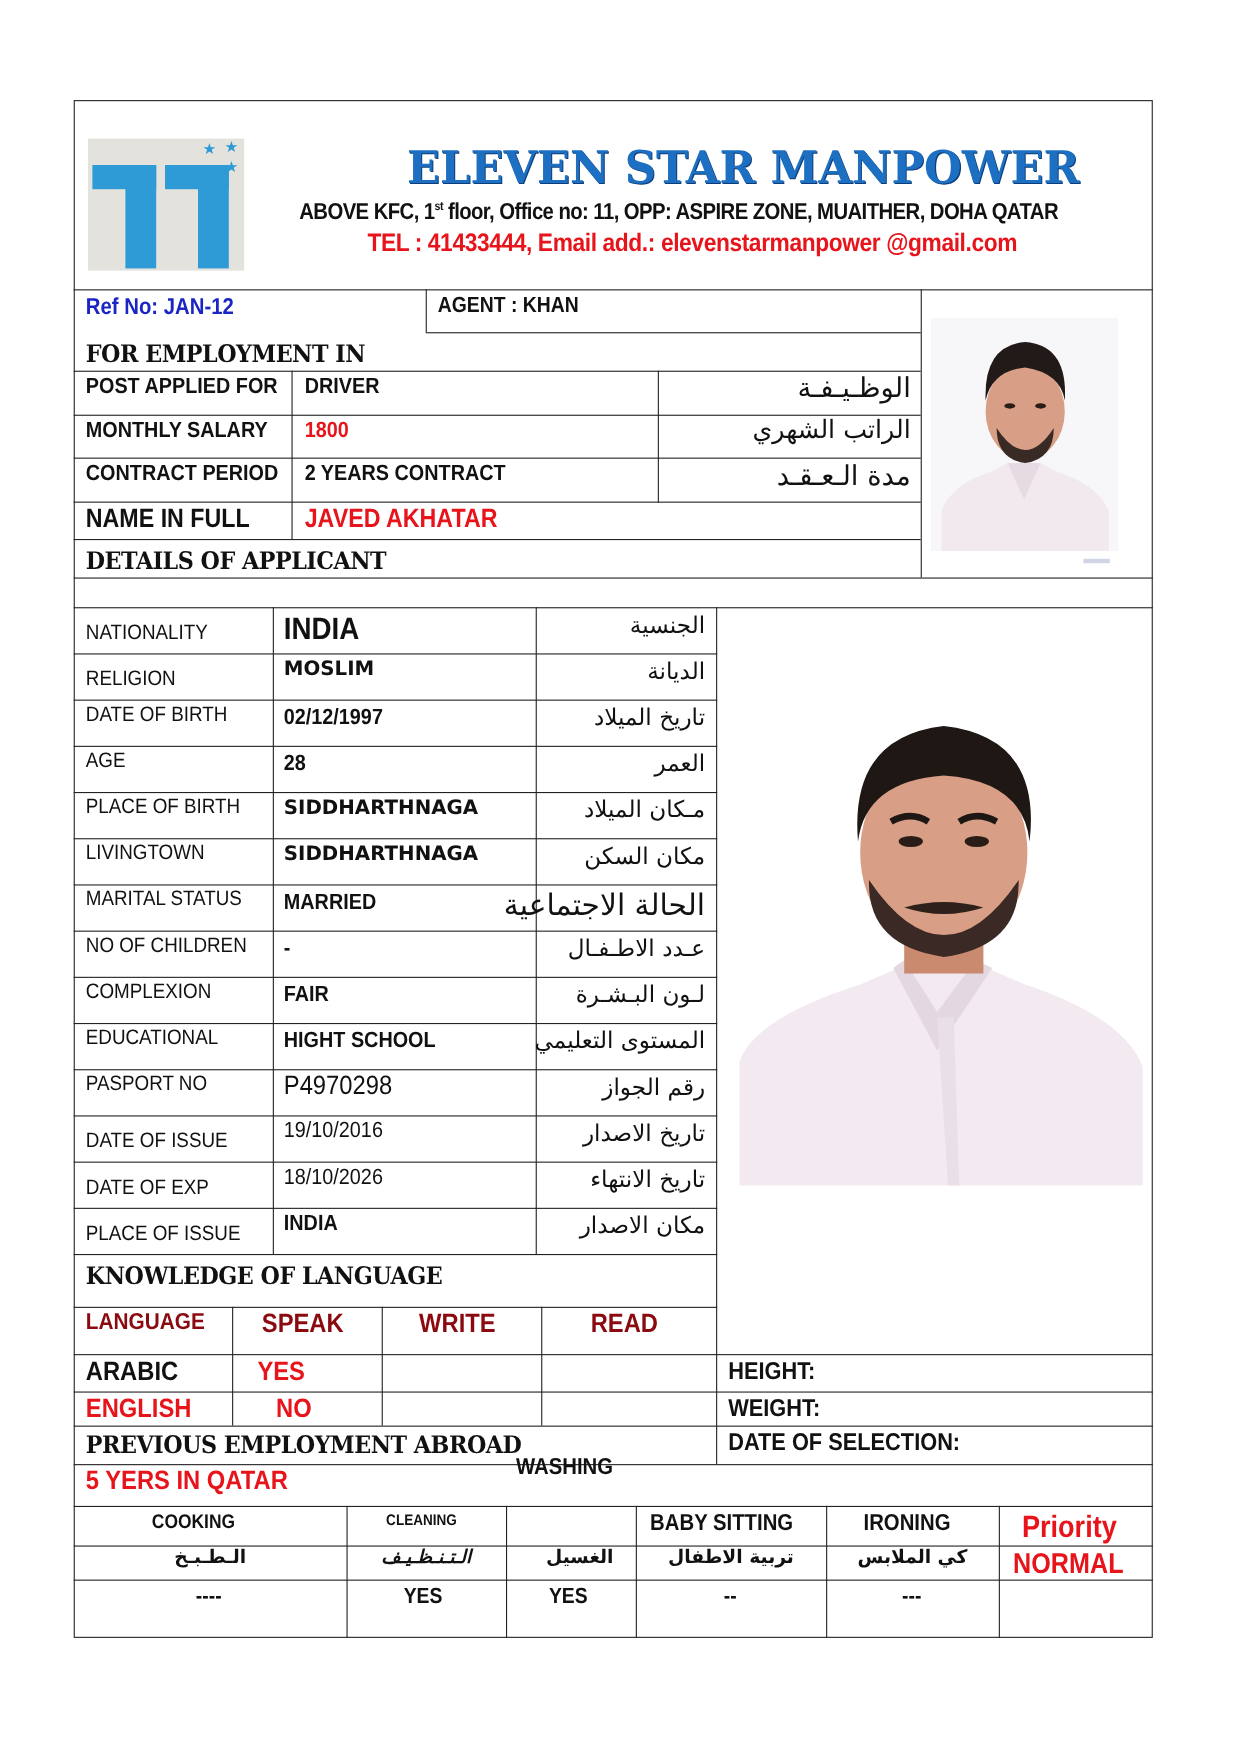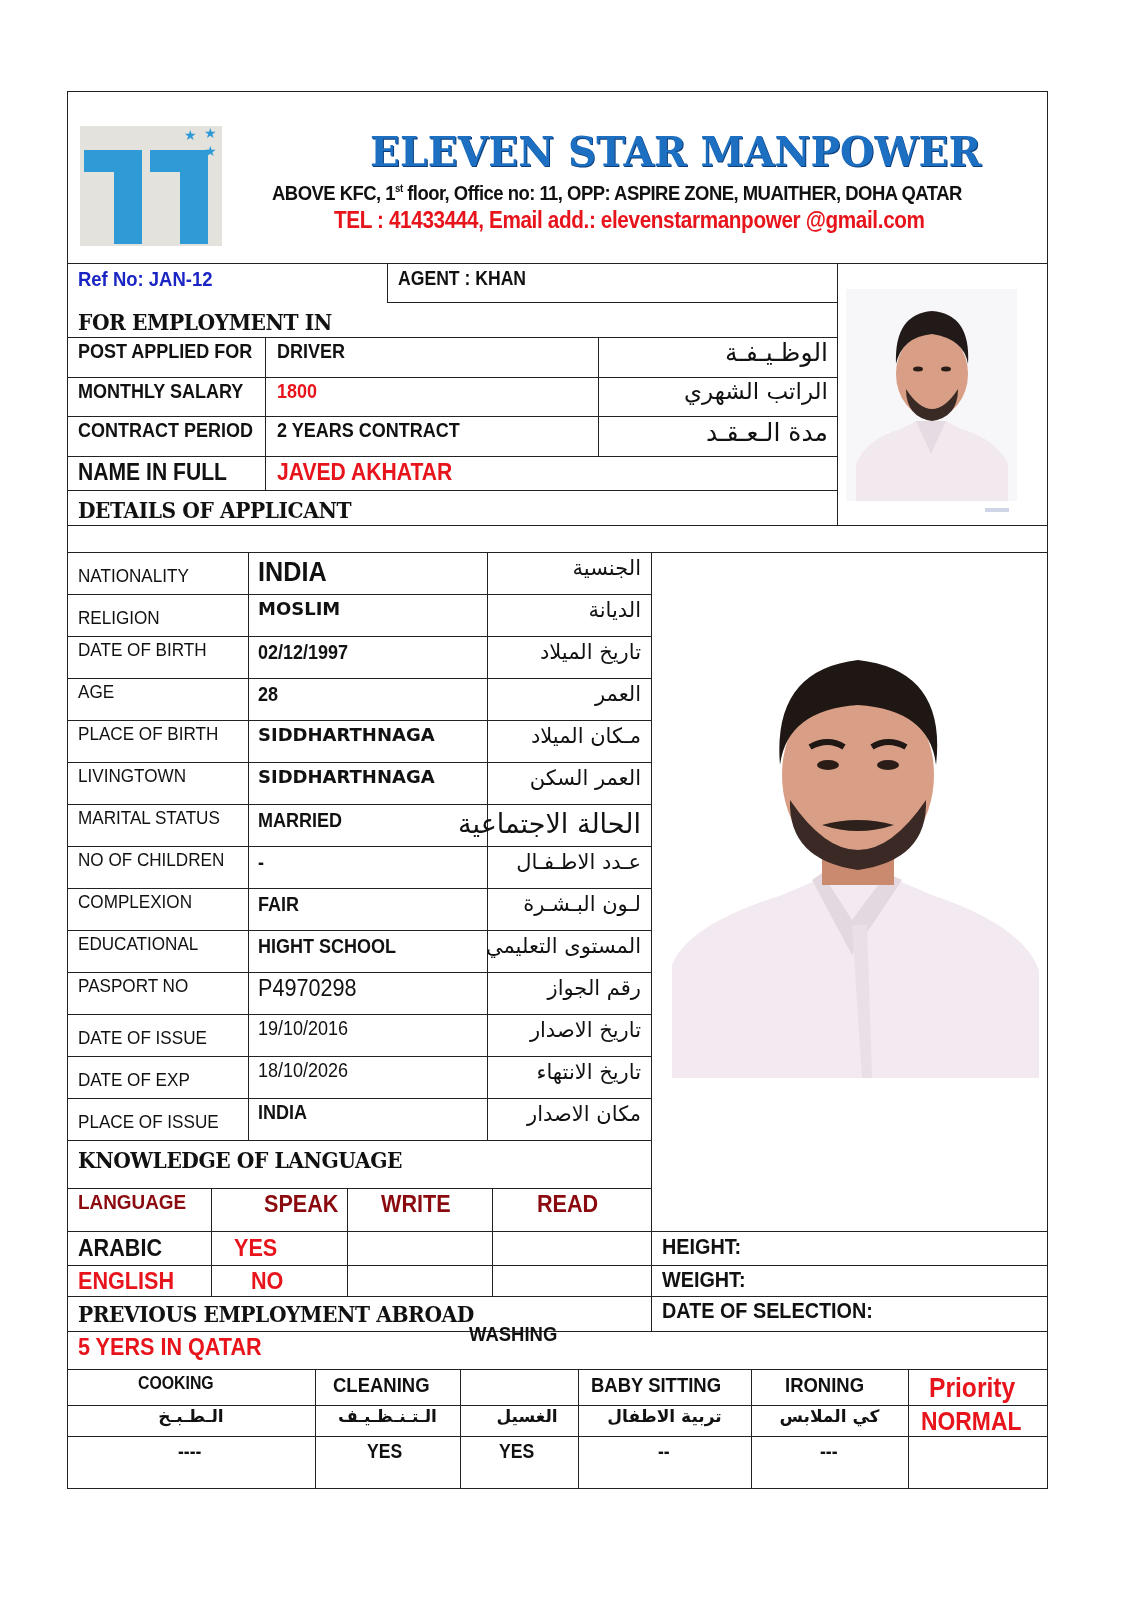--- a/index.html
+++ b/index.html
@@ -136,21 +136,21 @@
     <div class="hl" style="left: 67px; top: 678px; width: 585px;"></div>
     <div>
       <div class="txt" style="left:78px; top:724px; font-size:19px; transform:scaleX(0.9); transform-origin:left top;">PLACE OF BIRTH</div>
       <div class="txt bold" style="left:258px; top:726px; font-size:20px; transform:scaleX(0.9); transform-origin:left top; font-family:'DejaVu Sans', sans-serif; font-size:18px; transform:scaleX(1);">SIDDHARTHNAGA</div>
       <div class="ar-right" style="right:490px; top:726px; font-size:21px;">مـكان الميلاد</div>
     </div>
     <div class="hl" style="left: 67px; top: 720px; width: 585px;"></div>
     <div>
       <div class="txt" style="left:78px; top:766px; font-size:19px; transform:scaleX(0.9); transform-origin:left top;">LIVINGTOWN</div>
       <div class="txt bold" style="left:258px; top:768px; font-size:20px; transform:scaleX(0.9); transform-origin:left top; font-family:'DejaVu Sans', sans-serif; font-size:18px; transform:scaleX(1);">SIDDHARTHNAGA</div>
-      <div class="ar-right" style="right:490px; top:768px; font-size:21px;">العمر السكن</div>
+      <div class="ar-right" style="right:490px; top:768px; font-size:21px;">مكان السكن</div>
     </div>
     <div class="hl" style="left: 67px; top: 762px; width: 585px;"></div>
     <div>
       <div class="txt" style="left:78px; top:808px; font-size:19px; transform:scaleX(0.9); transform-origin:left top;">MARITAL STATUS</div>
       <div class="txt bold" style="left:258px; top:810px; font-size:20px; transform:scaleX(0.9); transform-origin:left top;">MARRIED</div>
       <div class="ar-right" style="right:490px; top:810px; font-size:27px;">الحالة الاجتماعية</div>
     </div>
     <div class="hl" style="left: 67px; top: 804px; width: 585px;"></div>
     <div>
       <div class="txt" style="left:78px; top:850px; font-size:19px; transform:scaleX(0.9); transform-origin:left top;">NO OF CHILDREN</div>
@@ -217,21 +217,21 @@
 
 <div class="txt fancy" style="left:78px; top:1149px; font-size:22px; transform:scaleX(0.92); transform-origin:left top;">KNOWLEDGE OF LANGUAGE</div>
 <div class="hl" style="left:67px; top:1188px; width:585px;"></div>
 
 <div class="vl" style="left:211px; top:1188px; height:108px;"></div>
 <div class="vl" style="left:347px; top:1188px; height:108px;"></div>
 <div class="vl" style="left:492px; top:1188px; height:108px;"></div>
 
 <div>
   <div class="txt bold dred" style="left:78px; top:1191px; font-size:21px; transform:scaleX(0.9); transform-origin:left top;">LANGUAGE</div>
-  <div class="center bold dred" style="left:211px; width:136px; top:1192px; font-size:24px;text-align:right;"><span class="cond" style="transform:scaleX(0.9);">SPEAK</span></div>
+  <div class="center bold dred" style="left:211px; width:136px; top:1192px; font-size:24px;"><span class="cond" style="transform:scaleX(0.9);">SPEAK</span></div>
   <div class="center bold dred" style="left:347px; width:145px; top:1192px; font-size:24px;"><span class="cond" style="transform:scaleX(0.9);">WRITE</span></div>
   <div class="center bold dred" style="left:492px; width:159px; top:1192px; font-size:24px;"><span class="cond" style="transform:scaleX(0.9);">READ</span></div>
 </div>
 <div class="hl" style="left:67px; top:1231px; width:981px;"></div>
 
 <div>
   <div class="txt bold" style="left:78px; top:1236px; font-size:24px; transform:scaleX(0.9); transform-origin:left top;">ARABIC</div>
   <div class="txt bold red" style="left:234px; top:1236px; font-size:24px; transform:scaleX(0.9); transform-origin:left top;">YES</div>
 </div>
 <div class="hl" style="left:67px; top:1265px; width:981px;"></div>
@@ -259,22 +259,22 @@
 <div class="hl" style="left:67px; top:1405px; width:981px;"></div>
 <div class="hl" style="left:67px; top:1436px; width:981px;"></div>
 
 <div id="skills-cols">
     <div>
       <div class="center bold" style="left:57px; width:248px; top:1374px; font-size:18px;"><span class="cond" style="transform:scaleX(0.88);">COOKING</span></div>
       <div class="center bold" style="left:67px; width:248px; top:1408px; font-size:17px; direction:rtl; font-family:'DejaVu Sans', sans-serif;">الـطـبـخ</div>
       <div class="center bold" style="left:67px; width:248px; top:1441px; font-size:20px;"><span class="cond" style="transform:scaleX(0.88);">----</span></div>
     </div>
     <div>
-      <div class="center bold" style="left:315px; width:145px; top:1374px; font-size:21px;"><span class="cond" style="transform:scaleX(0.88);">CLEANING</span></div>
-      <div class="center bold" style="left:315px; width:145px; top:1408px; font-size:17px; direction:rtl; font-family:'DejaVu Sans', sans-serif;">الـتـنـظـيـف</div>
+      <div class="center bold" style="left:315px; width:145px; top:1374px; font-size:14px;"><span class="cond" style="transform:scaleX(0.88);">CLEANING</span></div>
+      <div class="center bold" style="left:315px; width:145px; top:1408px; font-size:17px; direction:rtl; font-family:'DejaVu Sans', sans-serif;font-style:italic;">الـتـنـظـيـف</div>
       <div class="center bold" style="left:315px; width:145px; top:1441px; font-size:20px;"><span class="cond" style="transform:scaleX(0.88);">YES</span></div>
     </div>
     <div>
       <div class="center bold" style="left:460px; width:118px; top:1323px; font-size:21px;"><span class="cond" style="transform:scaleX(0.88);">WASHING</span></div>
       <div class="center bold" style="left:468px; width:118px; top:1408px; font-size:17px; direction:rtl; font-family:'DejaVu Sans', sans-serif;">الغسيل</div>
       <div class="center bold" style="left:460px; width:118px; top:1441px; font-size:20px;"><span class="cond" style="transform:scaleX(0.88);">YES</span></div>
     </div>
     <div>
       <div class="center bold" style="left:578px; width:173px; top:1374px; font-size:21px;"><span class="cond" style="transform:scaleX(0.88);">BABY SITTING</span></div>
       <div class="center bold" style="left:578px; width:173px; top:1408px; font-size:17px; direction:rtl; font-family:'DejaVu Sans', sans-serif;">تربية الاطفال</div>

